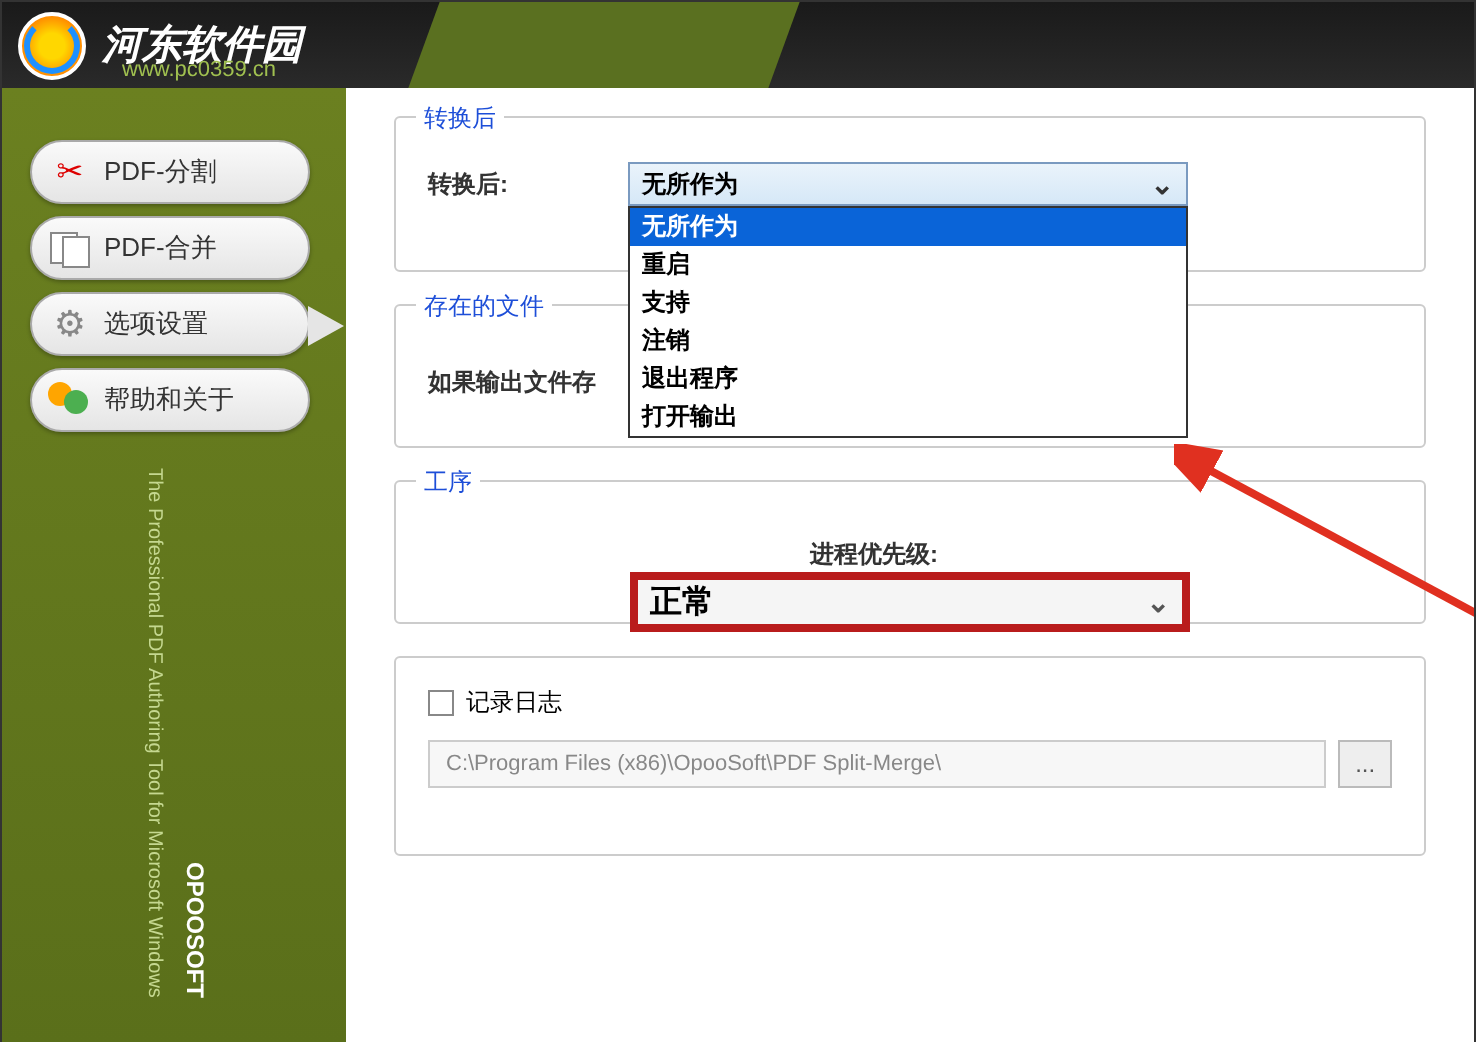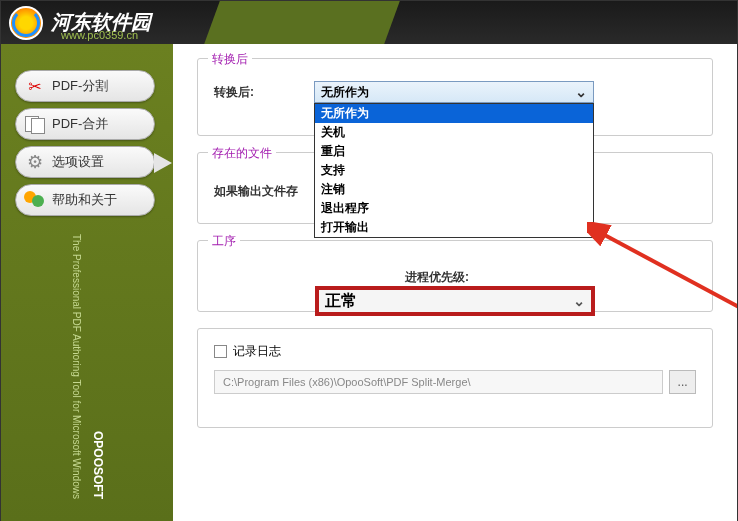--- a/index.html
+++ b/index.html
@@ -33,21 +33,21 @@
     .icon-help::before { content: ""; width: 12px; height: 12px; background: #ffa500; border-radius: 50%; position: absolute; left: 0; top: 0; }
     .icon-help::after { content: ""; width: 12px; height: 12px; background: #4caf50; border-radius: 50%; position: absolute; left: 8px; top: 4px; }
     
     .sidebar-footer { position: absolute; bottom: 20px; left: 0; width: 172px; text-align: center; }
     .vertical-text { writing-mode: vertical-rl; text-orientation: mixed; color: #c5d890; font-size: 10px; margin: 0 auto; display: inline-block; line-height: 1.4; }
     .brand-text { writing-mode: vertical-rl; color: #fff; font-size: 12px; font-weight: bold; display: inline-block; margin-left: 4px; }
     
     .content { flex: 1; background: #fff; padding: 14px 24px; overflow: hidden; position: relative; }
     
     .fieldset { border: 1px solid #ccc; border-radius: 3px; padding: 14px 16px 18px; margin-bottom: 16px; position: relative; }
-    .fieldset-legend { position: absolute; top: -8px; left: 10px; background: #fff; padding: 0 4px; color: #a21caf; font-size: 12px; }
+    .fieldset-legend { position: absolute; top: -8px; left: 10px; background: #fff; padding: 0 4px; color: #1d4ed8; font-size: 12px; }
     
     .form-row { display: flex; align-items: center; margin-top: 8px; font-weight: bold; }
     .form-label { width: 100px; color: #333; font-size: 12px; }
     
     .select-wrap { position: relative; width: 280px; }
     .select-display { height: 22px; border: 1px solid #7a9ac0; background: linear-gradient(to bottom, #eaf3fb 0%, #d6e8f7 100%); display: flex; align-items: center; padding: 0 6px; font-size: 12px; justify-content: space-between; }
     .select-display::after { content: "⌄"; font-size: 14px; color: #333; }
     .dropdown { position: absolute; top: 22px; left: 0; width: 280px; border: 1px solid #333; background: #fff; z-index: 10; }
     .dropdown-item { padding: 1px 6px; font-size: 12px; cursor: pointer; }
     .dropdown-item.selected { background: #0a64d8; color: #fff; }
@@ -111,21 +111,20 @@
       <div class="fieldset" style="height:78px;">
         <span class="fieldset-legend">转换后</span>
         <div class="form-row">
           <span class="form-label">转换后:</span>
           <div class="select-wrap">
             <div class="select-display">
               <span>无所作为</span>
             </div>
             <div class="dropdown">
               <div class="dropdown-item selected">无所作为</div>
-              <div class="dropdown-item">关机</div>
               <div class="dropdown-item">重启</div>
               <div class="dropdown-item">支持</div>
               <div class="dropdown-item">注销</div>
               <div class="dropdown-item">退出程序</div>
               <div class="dropdown-item">打开输出</div>
             </div>
           </div>
         </div>
       </div>
 

